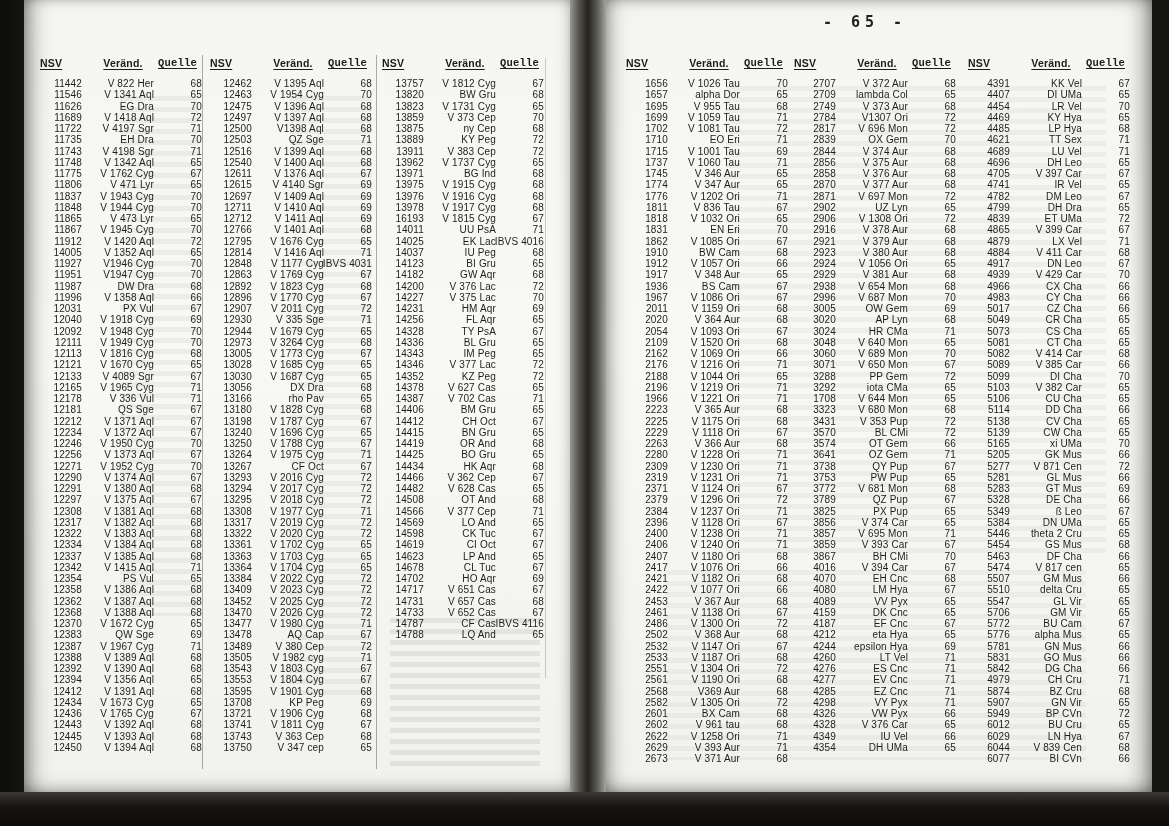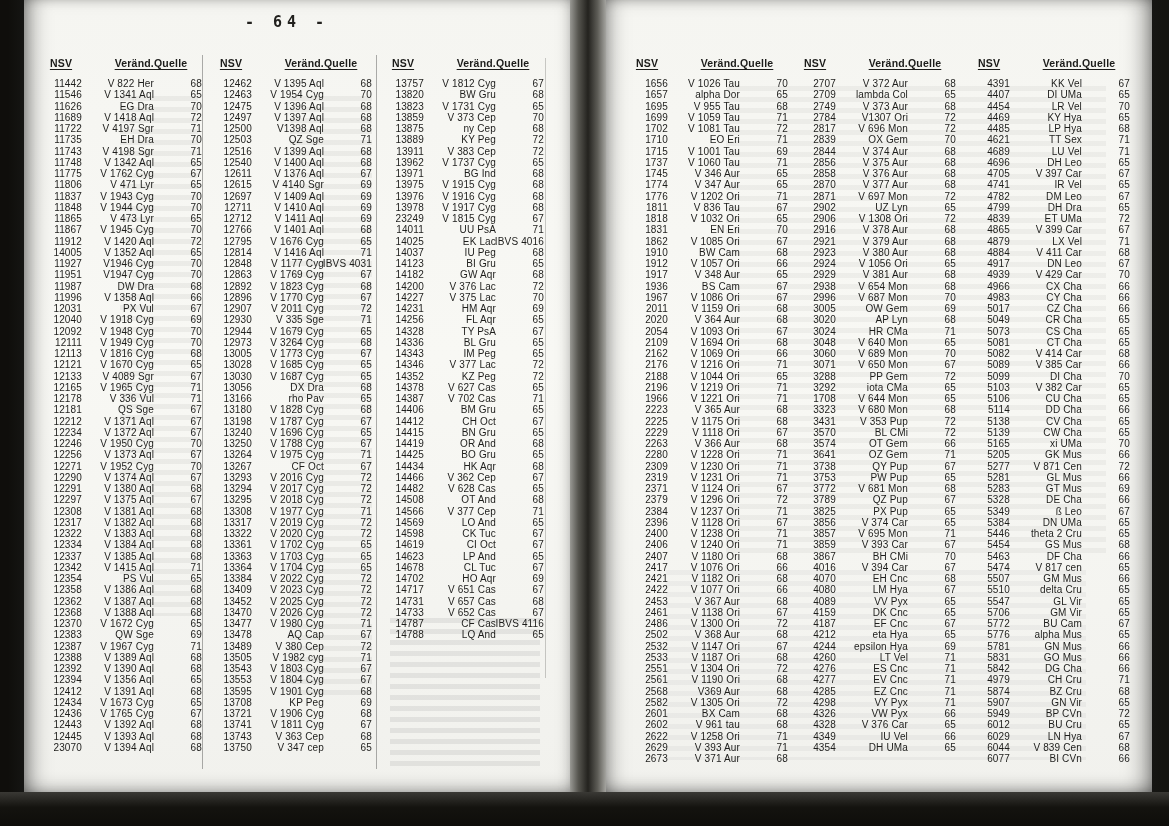--- a/index.html
+++ b/index.html
@@ -49,23 +49,23 @@
   #page64 .pagenum { transform:translateX(-10px); }
   #page65 .pagenum { transform:translateX(-14px); }
 
   .colblock { position:absolute; top:57px; width:164px; }
   .colhead {
     display:grid; grid-template-columns:44px 72px 48px;
     font-size:10.5px; color:#1c1c1a; margin-bottom:9px;
     font-weight:bold; letter-spacing:.2px;
   }
   .colhead span { text-decoration:underline; text-underline-offset:2px; }
-  .colhead .h0 { text-align:center; padding-left:2px; }
-  .colhead .h1 { text-align:right; padding-left:10px; }
-  .colhead .h2 { text-align:left; padding-right:1px; }
+  .colhead .h0 { text-align:left; padding-left:2px; }
+  .colhead .h1 { text-align:center; padding-left:10px; }
+  .colhead .h2 { text-align:center; padding-right:1px;font-family:Liberation Mono, monospace; }
 
   .rows { }
   .row {
     display:grid; grid-template-columns:44px 72px 48px;
     height:11.25px; line-height:11.3px;
     font-size:10px; color:#1d1d1b; letter-spacing:.15px;
   }
   .row .c0 { text-align:right; }
   .row .c1 { text-align:right; white-space:nowrap; }
   .row .c2 { display:flex; justify-content:flex-end; white-space:nowrap; }
@@ -93,21 +93,20 @@
 </head>
 <body>
 
 <div class="scan-root">
 
   <div class="gutter"></div>
   <div class="left-edge"></div>
   <div class="right-edge"></div>
 
   <div class="page" id="page64">
-    <div class="pagenum">- 64 -</div>
 
     <div class="vline" id="vl1"></div>
     <div class="vline" id="vl2"></div>
     <div class="vline" id="vl3"></div>
 
     <div class="ghost" id="g64a"></div>
     <div class="ghost" id="g64b"></div>
     <div class="ghost" id="g64c"></div>
 
     <div class="colblock" id="p64c1">
@@ -406,21 +405,21 @@
             <span class="c0">12443</span>
             <span class="c1">V 1392 Aql</span>
             <span class="c2">68</span>
           </div>
           <div class="row">
             <span class="c0">12445</span>
             <span class="c1">V 1393 Aql</span>
             <span class="c2">68</span>
           </div>
           <div class="row">
-            <span class="c0">23070</span>
+            <span class="c0">12450</span>
             <span class="c1">V 1394 Aql</span>
             <span class="c2">68</span>
           </div>
         </div>
     </div>
 
     <div class="colblock" id="p64c2">
       <div class="colhead">
         <span class="h0">NSV</span>
         <span class="h1">Veränd.</span>
@@ -791,21 +790,21 @@
             <span class="c0">13976</span>
             <span class="c1">V 1916 Cyg</span>
             <span class="c2">68</span>
           </div>
           <div class="row">
             <span class="c0">13978</span>
             <span class="c1">V 1917 Cyg</span>
             <span class="c2">68</span>
           </div>
           <div class="row">
-            <span class="c0">23249</span>
+            <span class="c0">16193</span>
             <span class="c1">V 1815 Cyg</span>
             <span class="c2">67</span>
           </div>
           <div class="row">
             <span class="c0">14011</span>
             <span class="c1">UU PsA</span>
             <span class="c2">71</span>
           </div>
           <div class="row">
             <span class="c0">14025</span>
@@ -985,20 +984,21 @@
           <div class="row">
             <span class="c0">14788</span>
             <span class="c1">LQ And</span>
             <span class="c2">65</span>
           </div>
         </div>
     </div>
   </div>
 
   <div class="page" id="page65">
+    <div class="pagenum">- 65 -</div>
 
     <div class="ghost" id="g65a"></div>
     <div class="ghost" id="g65b"></div>
 
     <div class="colblock" id="p65c1">
       <div class="colhead">
         <span class="h0">NSV</span>
         <span class="h1">Veränd.</span>
         <span class="h2">Quelle</span>
       </div>
@@ -1113,21 +1113,21 @@
             <span class="c1">V 364 Aur</span>
             <span class="c2">68</span>
           </div>
           <div class="row">
             <span class="c0">2054</span>
             <span class="c1">V 1093 Ori</span>
             <span class="c2">67</span>
           </div>
           <div class="row">
             <span class="c0">2109</span>
-            <span class="c1">V 1694 Ori</span>
+            <span class="c1">V 1520 Ori</span>
             <span class="c2">68</span>
           </div>
           <div class="row">
             <span class="c0">2162</span>
             <span class="c1">V 1069 Ori</span>
             <span class="c2">66</span>
           </div>
           <div class="row">
             <span class="c0">2176</span>
             <span class="c1">V 1216 Ori</span>

